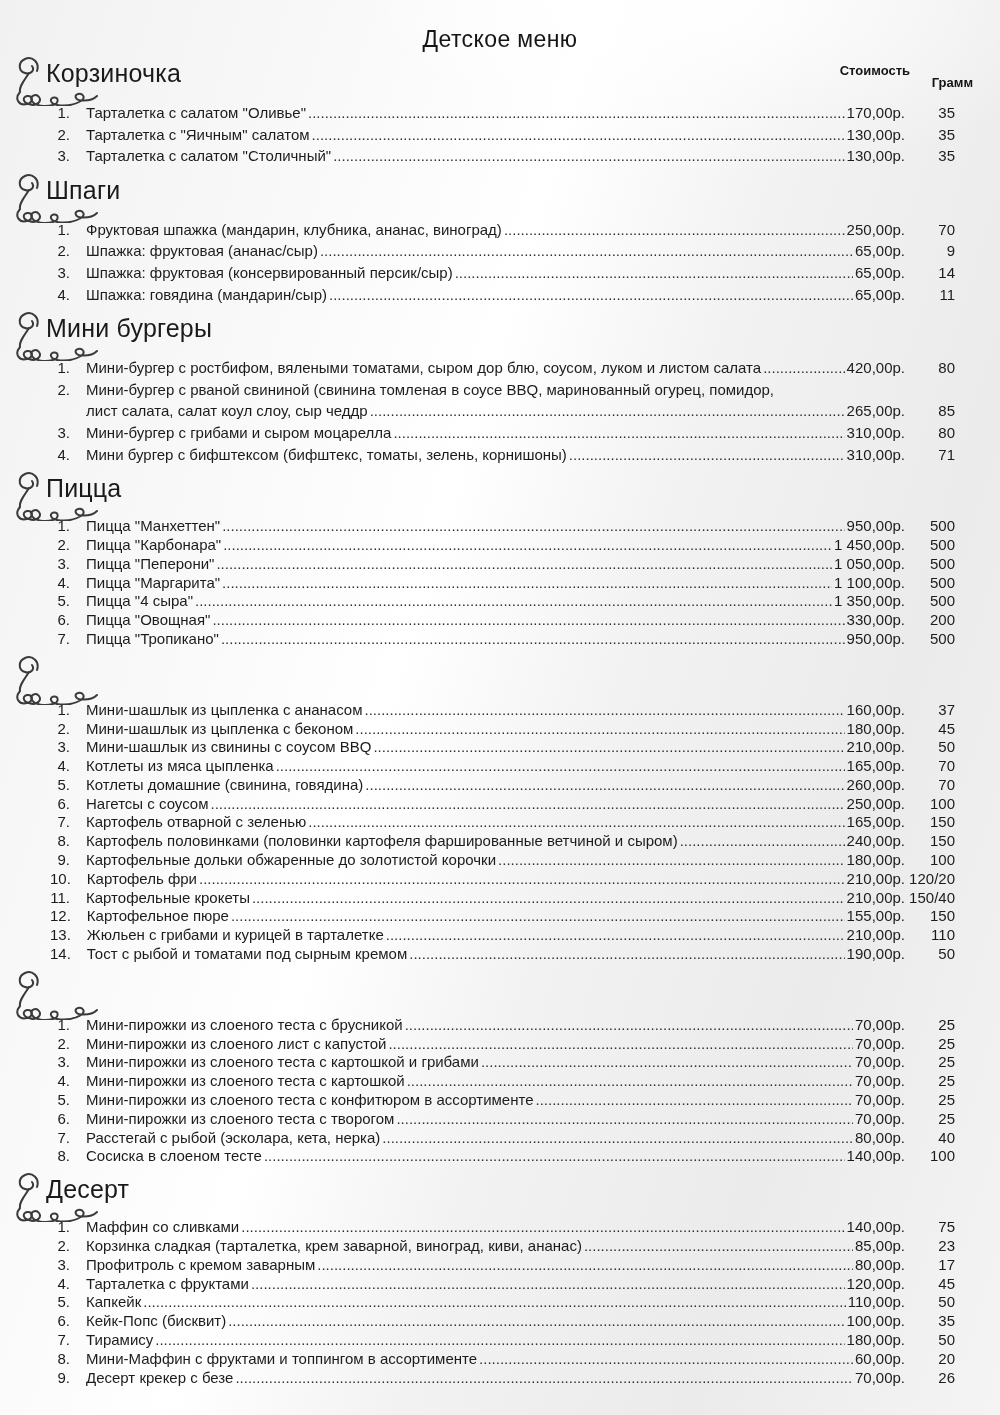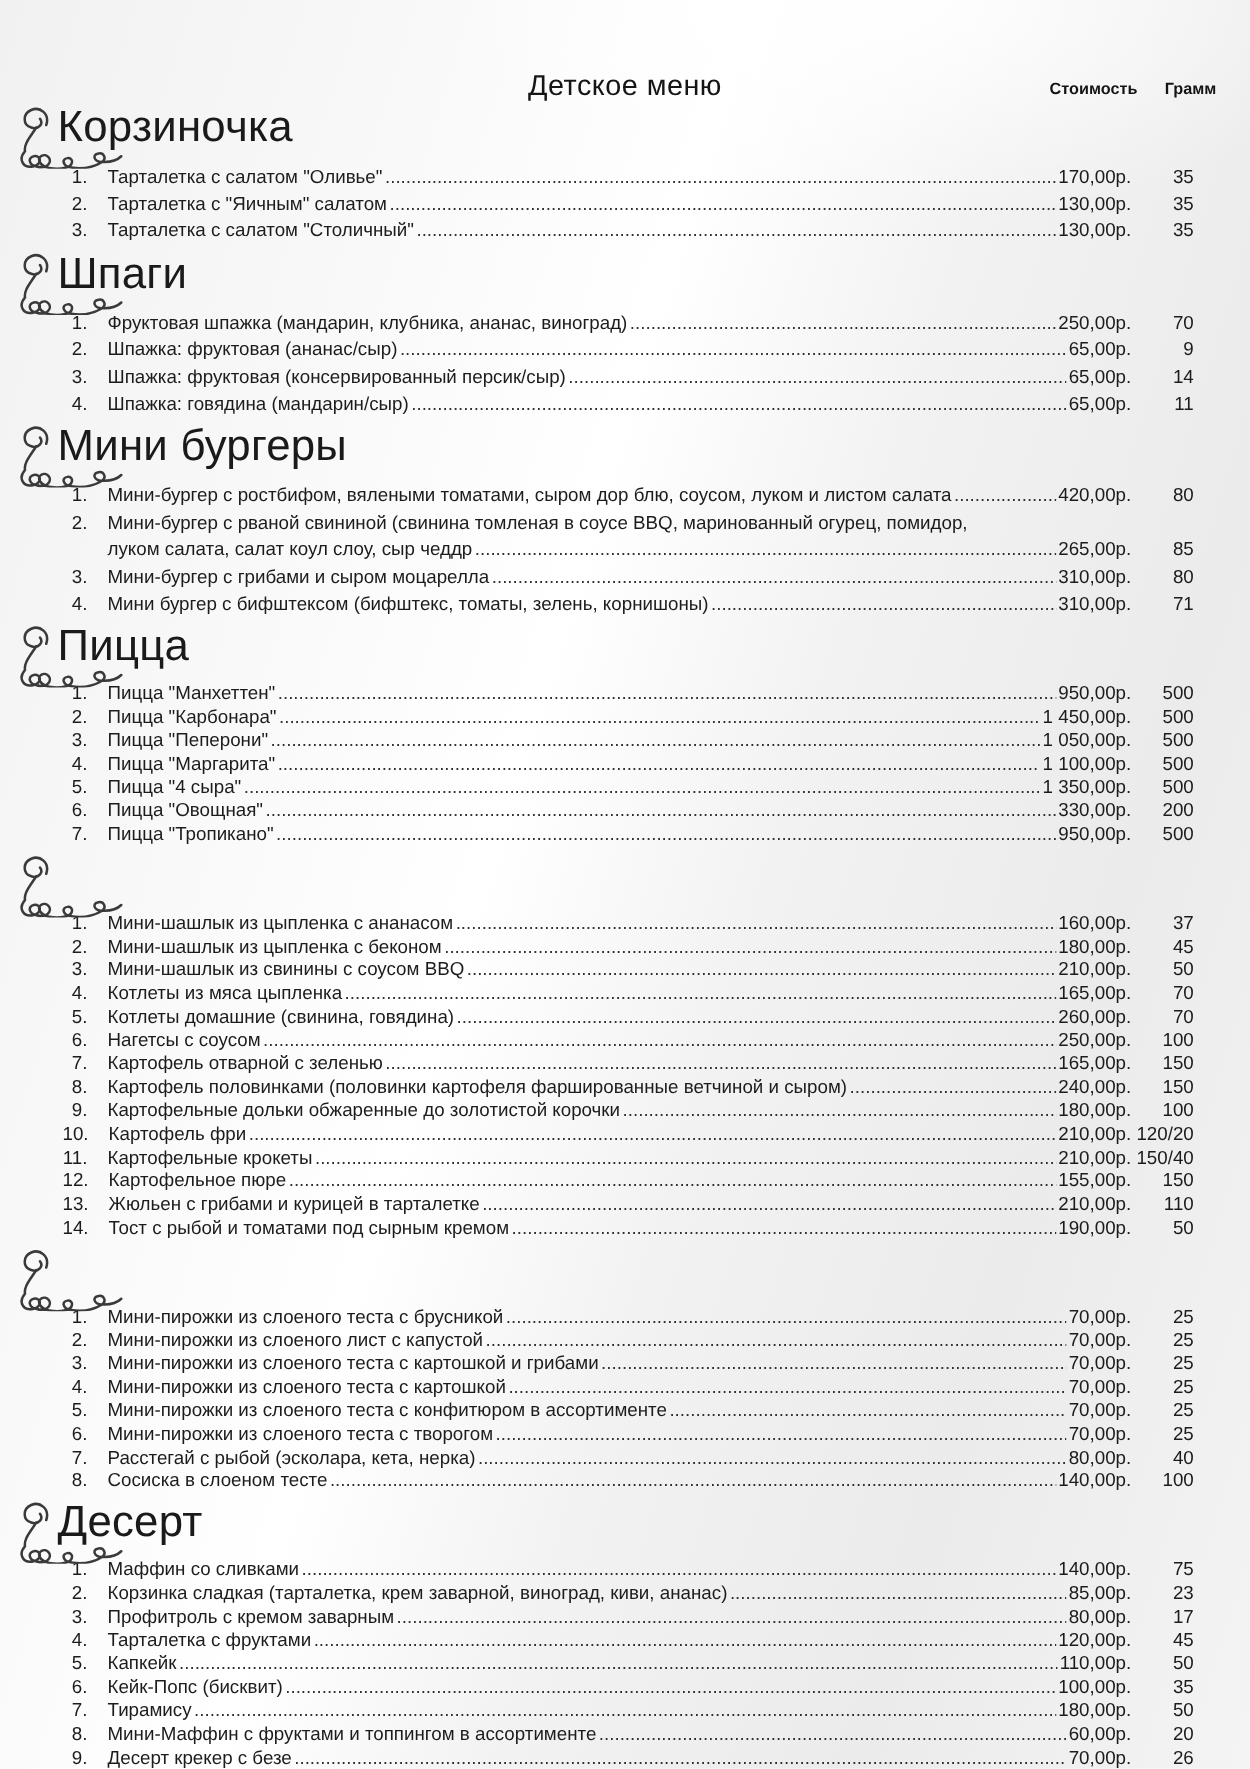--- a/index.html
+++ b/index.html
@@ -7,39 +7,39 @@
     width:1000px; height:1415px; overflow:hidden;
     font-family:"Liberation Sans", sans-serif;
     color:#1c1c1c;
     background:
       radial-gradient(ellipse 620px 300px at 72% 0%, rgba(255,255,255,.95), rgba(255,255,255,0) 60%),
       linear-gradient(107deg, #f1f1f1 0%, #fafafa 28%, #ffffff 42%, #f2f2f2 58%, #ebebeb 78%, #f4f4f4 100%);
   }
   .page { position:relative; width:1000px; height:1415px; }
 
   .title {
-    margin:0; padding-top:55px;
+    margin:0; padding-top:26px;
     text-align:center; font-size:23px; font-weight:400;
     letter-spacing:.4px; color:#151515;
   }
   .colheads span {
     position:absolute; top:63px;
     font-size:13px; font-weight:700; color:#141414; white-space:nowrap;
   }
   .price-head { right:90px; }
-  .grams-head { right:27px; }
+  .grams-head { right:27px;margin-top:12px; }
 
   main { margin-top:5px; }
 
   .menu-section { margin-top:8px; }
   .menu-section:first-child { margin-top:0; }
 
   .section-head { position:relative; height:44px; padding-left:46px; }
   .section-head h2 {
-    margin:0; font-size:35px; font-weight:400; line-height:30px;
+    margin:0; font-size:25px; font-weight:400; line-height:30px;
     letter-spacing:.2px; color:#1a1a1a;
   }
   .flourish { position:absolute; left:12px; top:-2px; }
 
   .section-items { padding-left:50px; padding-right:45px; }
   .item-row {
     display:flex; align-items:baseline;
     font-size:15px; line-height:18.8px; white-space:nowrap;
   }
   
@@ -174,21 +174,21 @@
   <div class="item-row">
     <span class="num">2.</span>
     <span class="nm">Мини-бургер с рваной свининой (свинина томленая в соусе BBQ, маринованный огурец, помидор,</span>
     <span class="dots" style="visibility: hidden;"></span>
     <span class="price"></span>
     <span class="grams"></span>
   </div>
 
   <div class="item-row">
     <span class="num"></span>
-    <span class="nm">луком салата, салат коул слоу, сыр чеддр</span>
+    <span class="nm">лист салата, салат коул слоу, сыр чеддр</span>
     <span class="dots"></span>
     <span class="price">265,00р.</span>
     <span class="grams">85</span>
   </div>
 
   <div class="item-row">
     <span class="num">3.</span>
     <span class="nm">Мини-бургер с грибами и сыром моцарелла</span>
     <span class="dots"></span>
     <span class="price">310,00р.</span>

